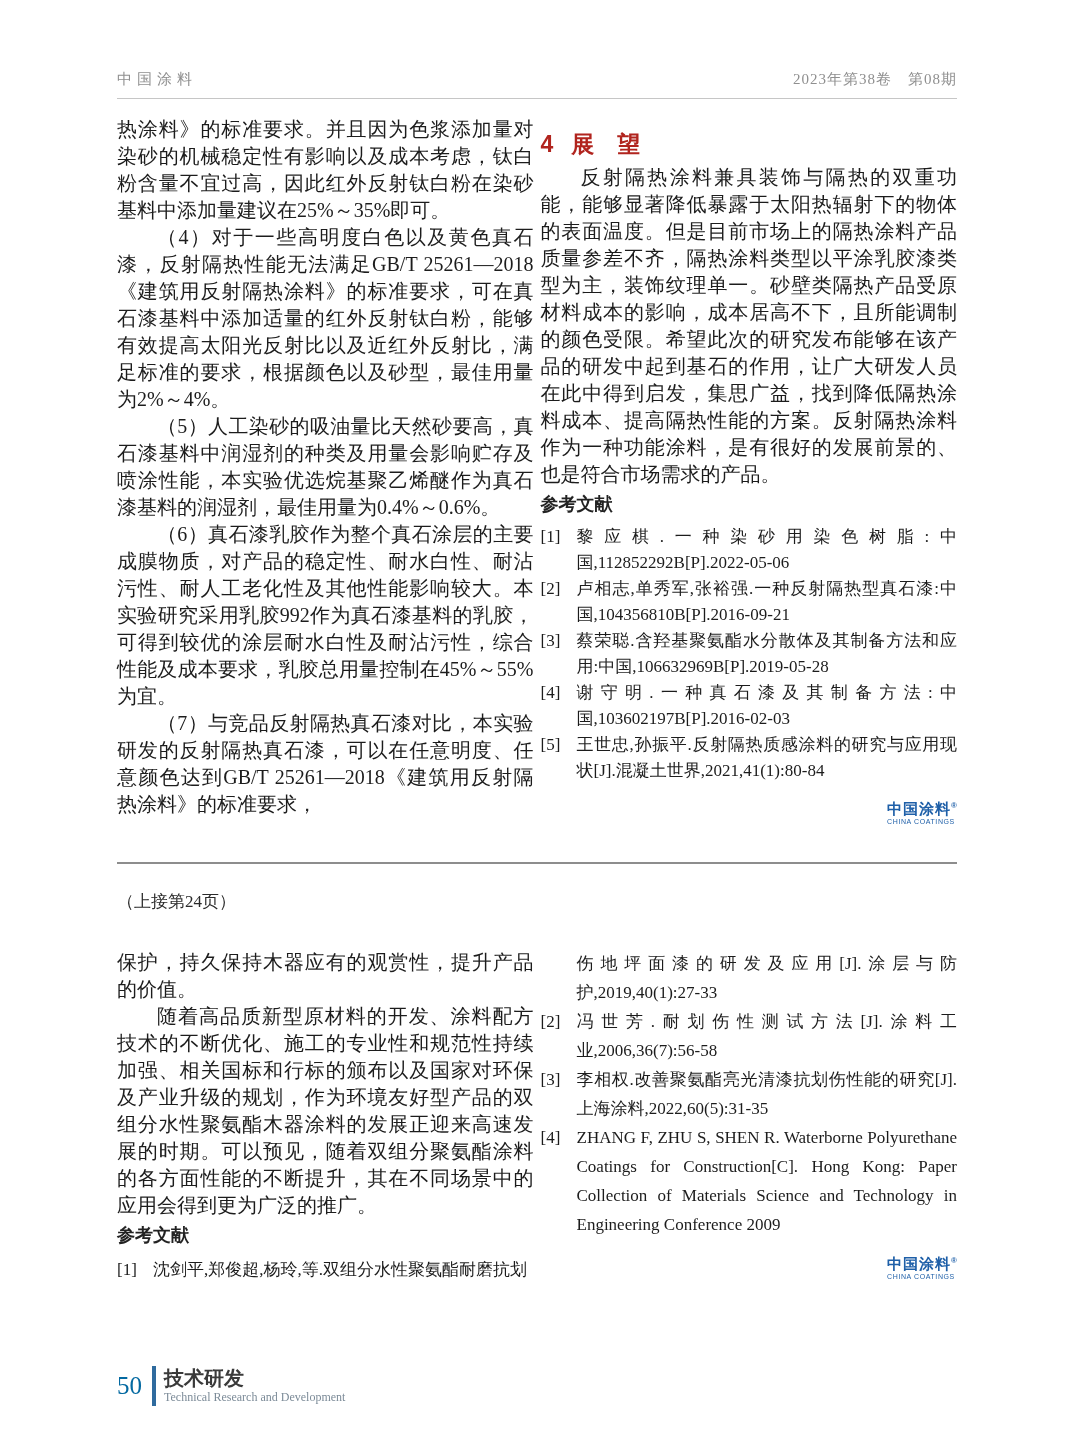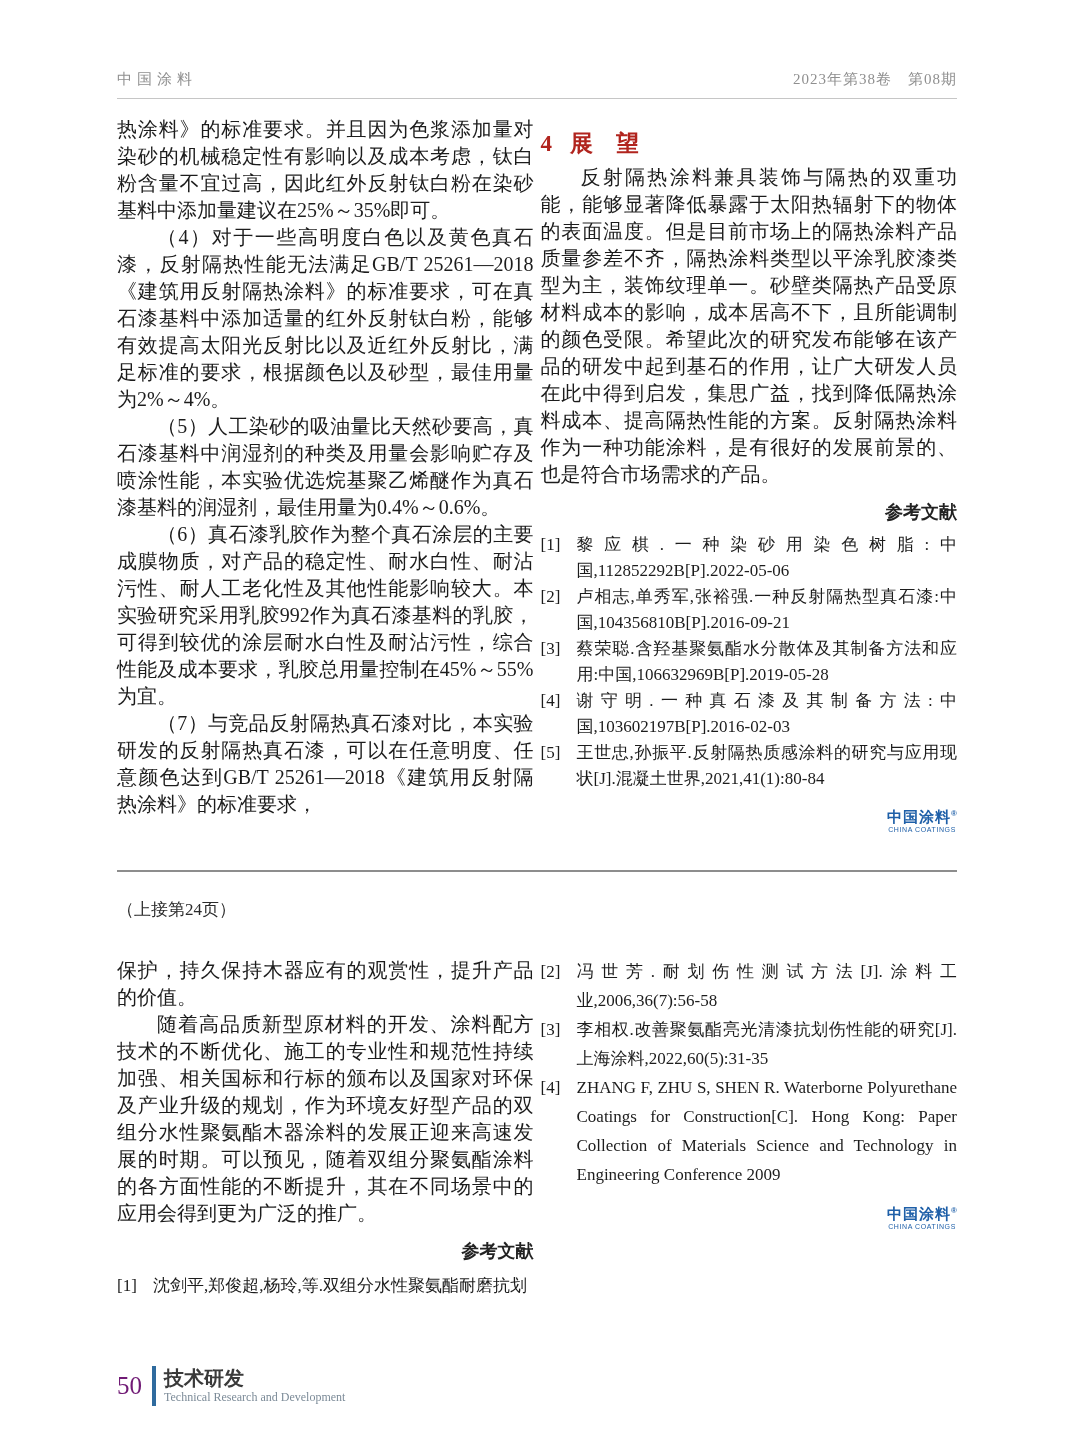--- a/index.html
+++ b/index.html
@@ -20,56 +20,56 @@
   .issue-info { letter-spacing:1px; }
 
   
   .two-col { display:flex; gap:7px; margin-top:17px; }
   .col { flex:1 1 0; min-width:0; }
 
   p.body-p { margin:0; font-size:20px; line-height:27px; text-align:justify; }
   .indent { text-indent:2em; }
 
   .section-heading {
-    font-family:Liberation Serif, serif;
+    font-family:Liberation Sans, sans-serif;
     color:#b1241e; font-weight:bold; font-size:23px;
     margin:13px 0 5px 0; line-height:30px;
   }
   .section-heading .h-num { margin-right:18px; }
 
   .refs-title {
     font-family:"Liberation Sans","DejaVu Sans",sans-serif;
-    text-align:right; font-weight:bold; font-size:18px;
-    margin:12px 0 8px 0; color:#222;
+    text-align:left; font-weight:bold; font-size:18px;
+    margin:4px 0 8px 0; color:#222;
   }
   .ref-item { display:flex; font-size:17px; line-height:26px; text-align:justify; }
   .ref-num { flex:0 0 36px; }
   .ref-text { flex:1 1 auto; }
   .article-2 .ref-item { line-height:29px; }
 
   
   .logo { display:flex; flex-direction:column; align-items:flex-end; margin-top:14px; }
-  .logo-inner { text-align:center;margin-left:12px; }
+  .logo-inner { text-align:left;margin-left:12px; }
   .logo-cn {
     font-family:"Liberation Sans","DejaVu Sans",sans-serif;
     color:#1e5fa8; font-weight:bold; font-size:15px; letter-spacing:1px; line-height:16px;
   }
   .logo-mark { font-size:8px; vertical-align:super; letter-spacing:0; }
   .logo-en {
     font-family:"Liberation Sans","DejaVu Sans",sans-serif;
     color:#1e5fa8; font-size:7px; letter-spacing:0.6px; line-height:9px;
   }
 
   
   .article-divider { border-top:2px solid #8d8d8d; margin-top:36px; }
   .continuation-note { font-size:17px; color:#2a2a2a; margin-top:26px; margin-bottom:36px; }
 
   
   .page-footer { position:absolute; left:117px; top:1366px; display:flex; align-items:center; }
-  .footer-page-num { font-size:25px; color:#701a75; margin-right:10px; line-height:40px; }
+  .footer-page-num { font-size:25px; color:#0369a1; margin-right:10px; line-height:40px; }
   .footer-bar { width:4px; height:40px; background:#2f6b9e; margin-right:8px; }
   .footer-section-cn {
     font-family:"Liberation Sans","DejaVu Sans",sans-serif;
     font-size:20px; font-weight:bold; color:#3a3a3a; line-height:22px;
   }
   .footer-section-en {
     font-size:12px; color:#7c8b98; line-height:16px;
   }
 </style>
 </head>
@@ -134,20 +134,24 @@
         <p class="body-p">保护，持久保持木器应有的观赏性，提升产品的价值。</p>
         <p class="body-p indent">随着高品质新型原材料的开发、涂料配方技术的不断优化、施工的专业性和规范性持续加强、相关国标和行标的颁布以及国家对环保及产业升级的规划，作为环境友好型产品的双组分水性聚氨酯木器涂料的发展正迎来高速发展的时期。可以预见，随着双组分聚氨酯涂料的各方面性能的不断提升，其在不同场景中的应用会得到更为广泛的推广。</p>
         <div class="refs-title">参考文献</div>
         <div class="ref-item">
           <span class="ref-num">[1]</span>
           <span class="ref-text">沈剑平,郑俊超,杨玲,等.双组分水性聚氨酯耐磨抗划</span>
         </div>
       </div>
       <div class="col">
         <div class="ref-item">
+          <span class="ref-num"></span>
+          <span class="ref-text">伤地坪面漆的研发及应用[J].涂层与防护,2019,40(1):27-33</span>
+        </div>
+        <div class="ref-item">
           <span class="ref-num">[2]</span>
           <span class="ref-text">冯世芳.耐划伤性测试方法[J].涂料工业,2006,36(7):56-58</span>
         </div>
         <div class="ref-item">
           <span class="ref-num">[3]</span>
           <span class="ref-text">李相权.改善聚氨酯亮光清漆抗划伤性能的研究[J].上海涂料,2022,60(5):31-35</span>
         </div>
         <div class="ref-item">
           <span class="ref-num">[4]</span>
           <span class="ref-text">ZHANG F, ZHU S, SHEN R. Waterborne Polyurethane Coatings for Construction[C]. Hong Kong: Paper Collection of Materials Science and Technology in Engineering Conference 2009</span>

